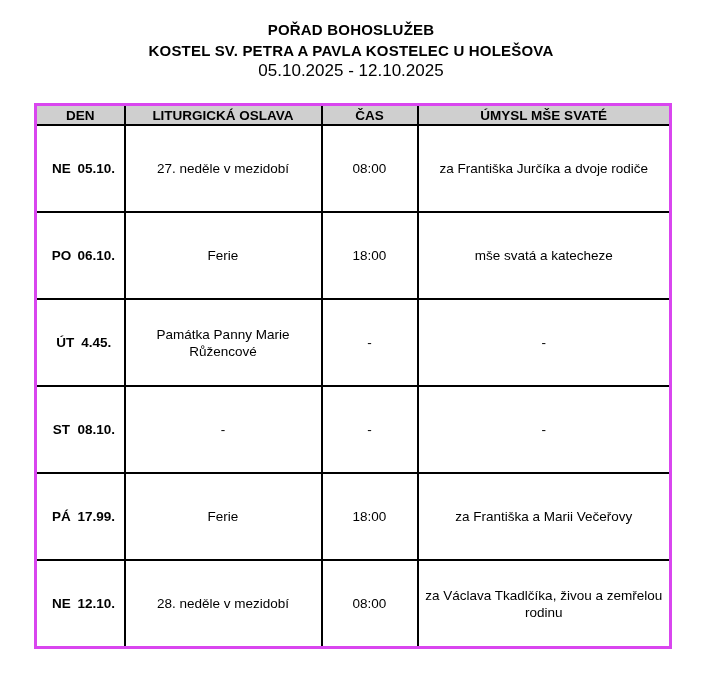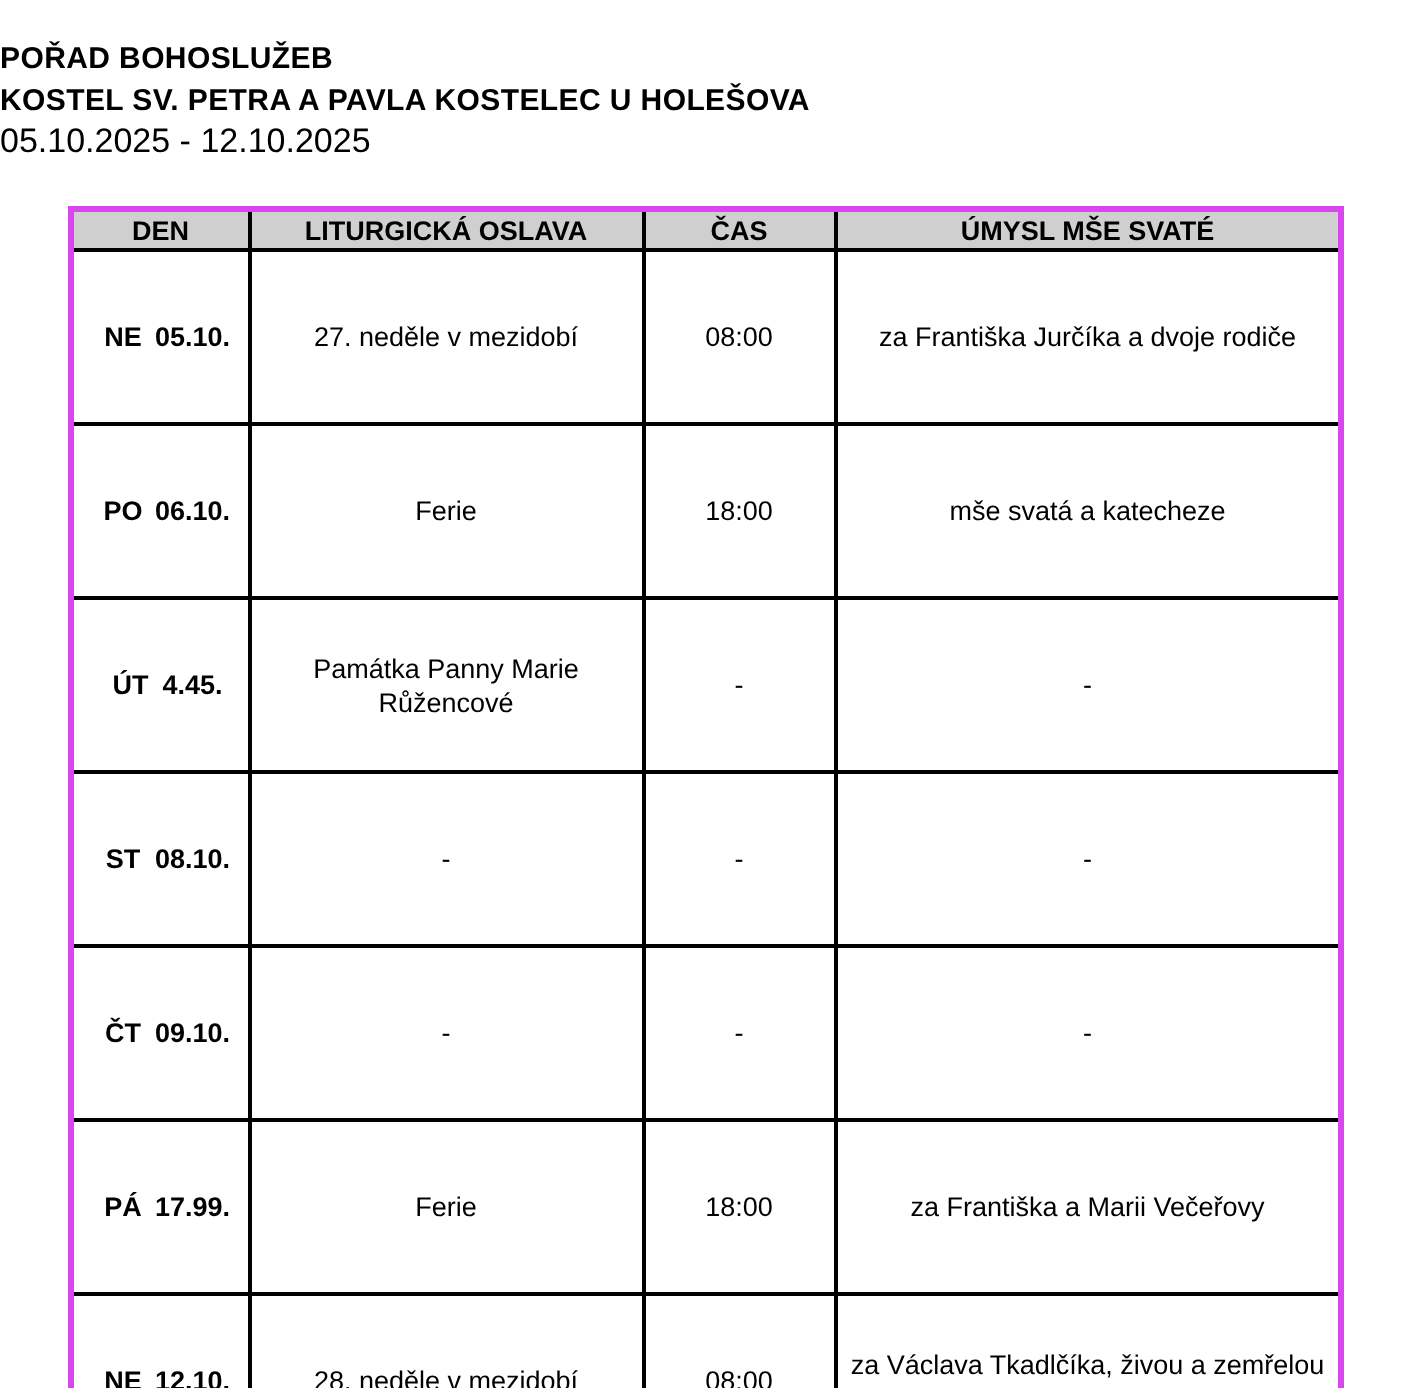--- a/index.html
+++ b/index.html
@@ -12,20 +12,21 @@
     height: 694px;
     font-family: "Liberation Sans", sans-serif;
     color: #000000;
     overflow: hidden;
   }
   .page {
     width: 702px;
     height: 694px;
   }
   .titles {
+    text-align: center;
     padding-top: 19px;
   }
   .title-line {
     font-size: 15px;
     font-weight: bold;
     line-height: 21px;
     letter-spacing: 0.2px;
   }
   .date-line {
     font-size: 17px;
@@ -123,26 +124,20 @@
         <td class="time-cell">-</td>
         <td class="intention-cell">-</td>
       </tr>
       <tr>
         <td class="day-cell"><span class="day-abbr">ST</span><span>08.10.</span></td>
         <td class="celebration-cell">-</td>
         <td class="time-cell">-</td>
         <td class="intention-cell">-</td>
       </tr>
       <tr>
-        <td class="day-cell"><span class="day-abbr">ČT</span><span>09.10.</span></td>
-        <td class="celebration-cell">-</td>
-        <td class="time-cell">-</td>
-        <td class="intention-cell">-</td>
-      </tr>
-      <tr>
         <td class="day-cell"><span class="day-abbr">PÁ</span><span>17.99.</span></td>
         <td class="celebration-cell">Ferie</td>
         <td class="time-cell">18:00</td>
         <td class="intention-cell">za Františka a Marii Večeřovy</td>
       </tr>
       <tr>
         <td class="day-cell"><span class="day-abbr">NE</span><span>12.10.</span></td>
         <td class="celebration-cell">28. neděle v mezidobí</td>
         <td class="time-cell">08:00</td>
         <td class="intention-cell">za Václava Tkadlčíka, živou a zemřelou rodinu</td>

